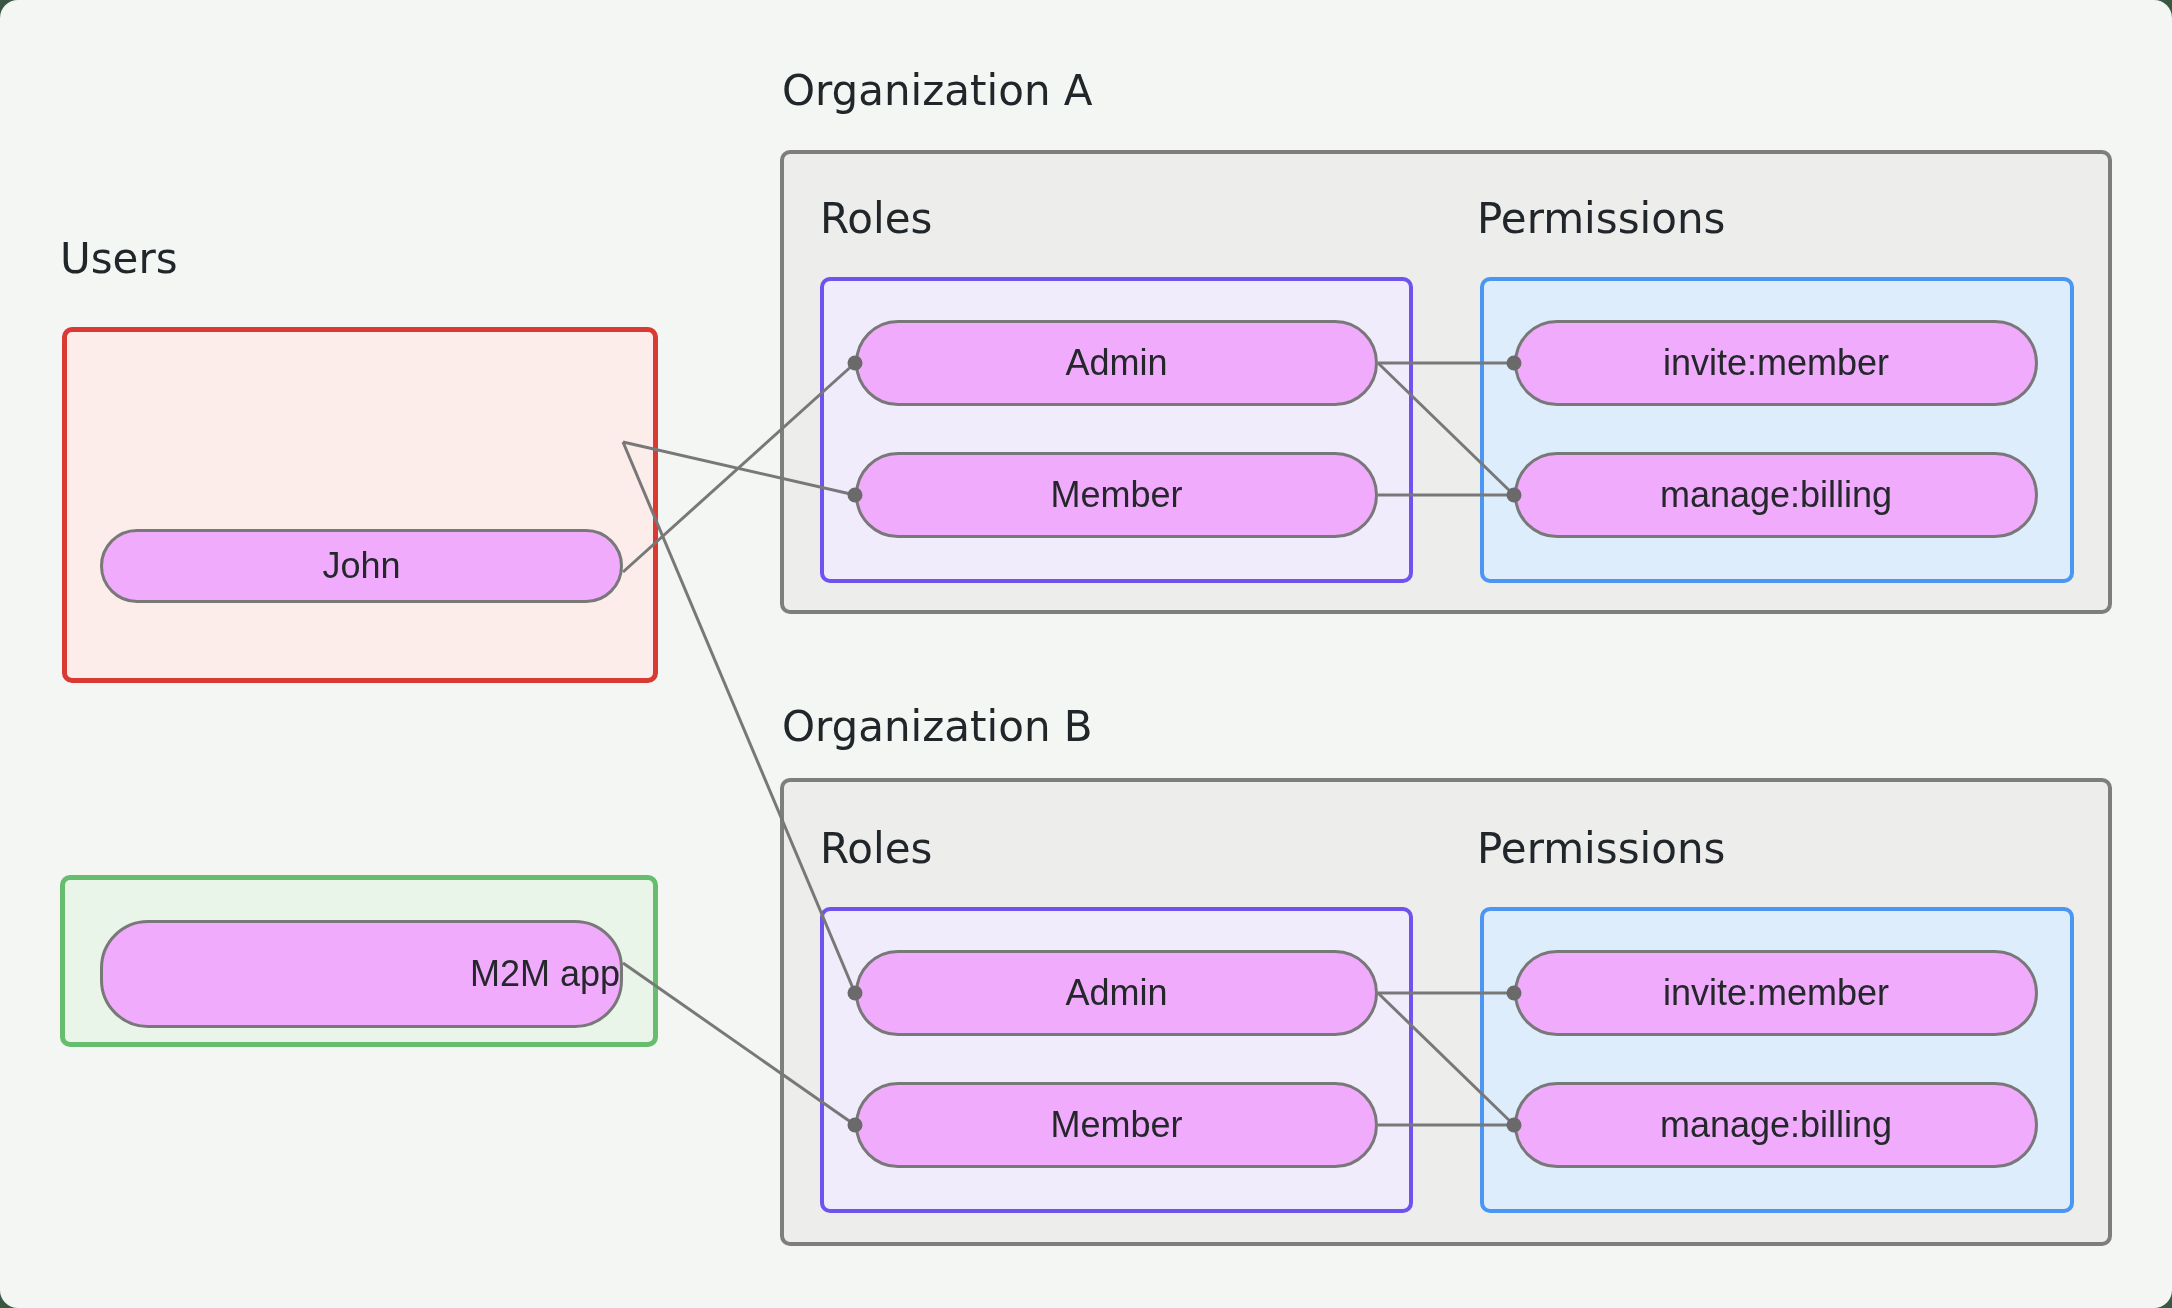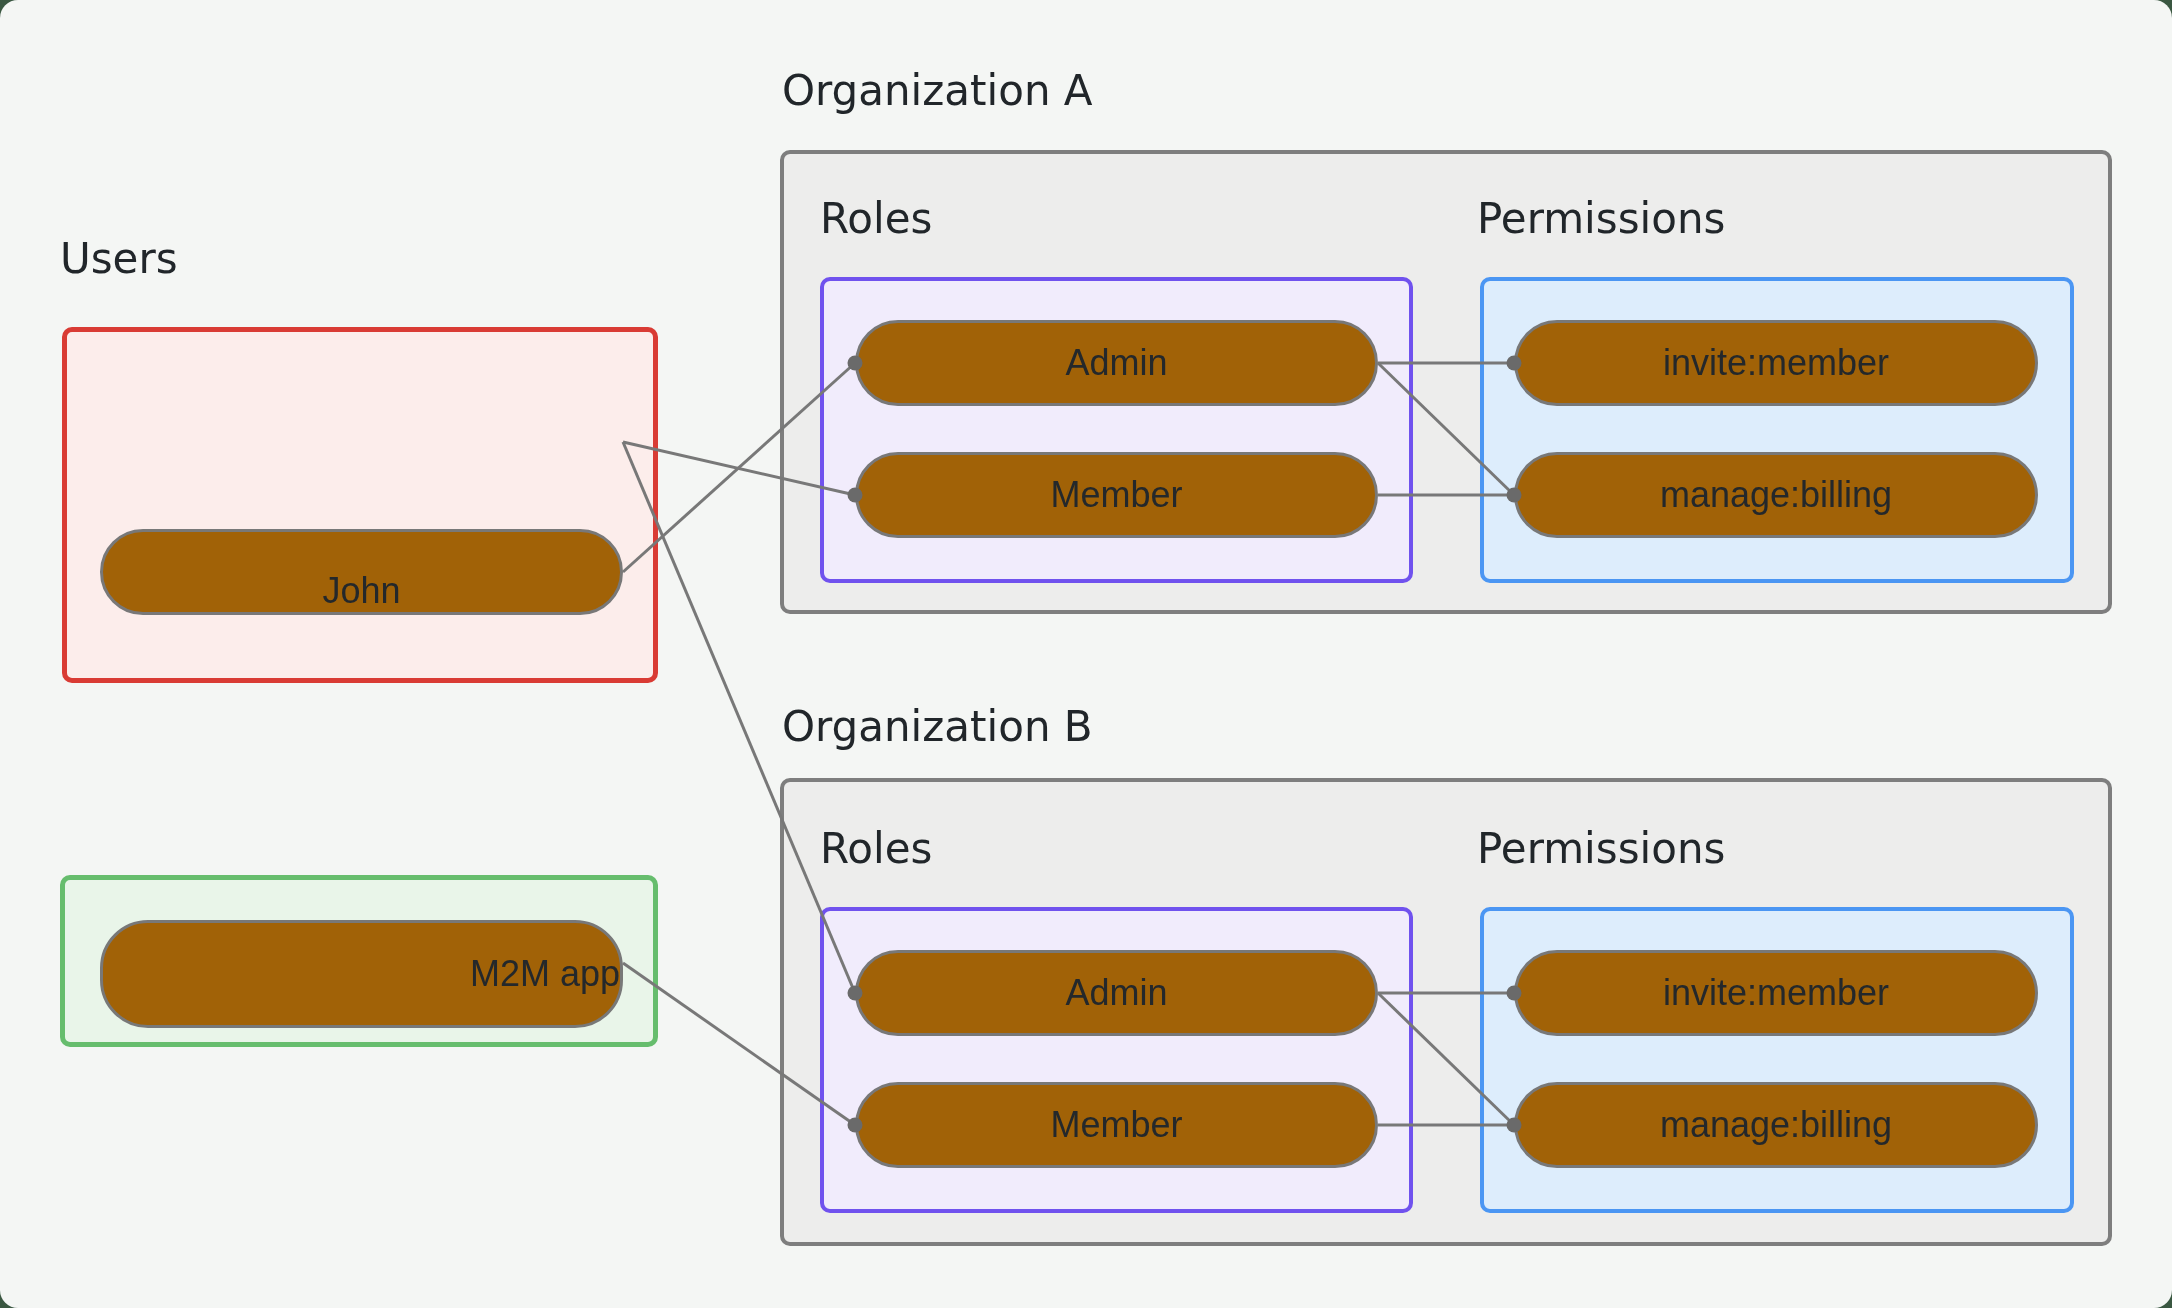--- a/index.html
+++ b/index.html
@@ -31,21 +31,21 @@
   
   .group-box { border-radius: 10px; z-index: 1; }
   .users-box       { border: 5px solid #d93b34; background: #fcedeb; }
   .m2m-box         { border: 5px solid #66bd6d; background: #e9f5e9; }
   .org-container   { border: 4px solid #7e7e7e; background: #ededec; }
   .roles-box       { border: 4px solid #7052ee; background: #f1ecfc; }
   .permissions-box { border: 4px solid #4b96f3; background: #ddedfc; }
 
   
   .pill {
-    background: #a16207;
+    background: #f0abfc;
     border: 3px solid #787878;
     border-radius: 48px;
     display: flex;
     align-items: center;
     justify-content: center;
     font-size: 36px;
     color: #24282b;
     z-index: 2;
     white-space: nowrap;
   }
@@ -61,21 +61,21 @@
 </style>
 </head>
 <body>
 
 <div class="canvas">
 
   <div class="abs heading" style="left:60px; top:236px;">Users</div>
 
   <div class="abs group-box users-box" style="left:62px; top:327px; width:596px; height:356px;"></div>
 
-  <div class="abs pill" style="left:100px; top:529px; width:523px; height:86px;align-items:flex-end;">
+  <div class="abs pill" style="left:100px; top:529px; width:523px; height:74px;">
     <span>John</span>
   </div>
 
 
   <div class="abs group-box m2m-box" style="left:60px; top:875px; width:598px; height:172px;"></div>
 
   <div class="abs pill" style="left:100px; top:920px; width:523px; height:108px;justify-content:flex-end;">
     <span>M2M app</span>
   </div>
 

